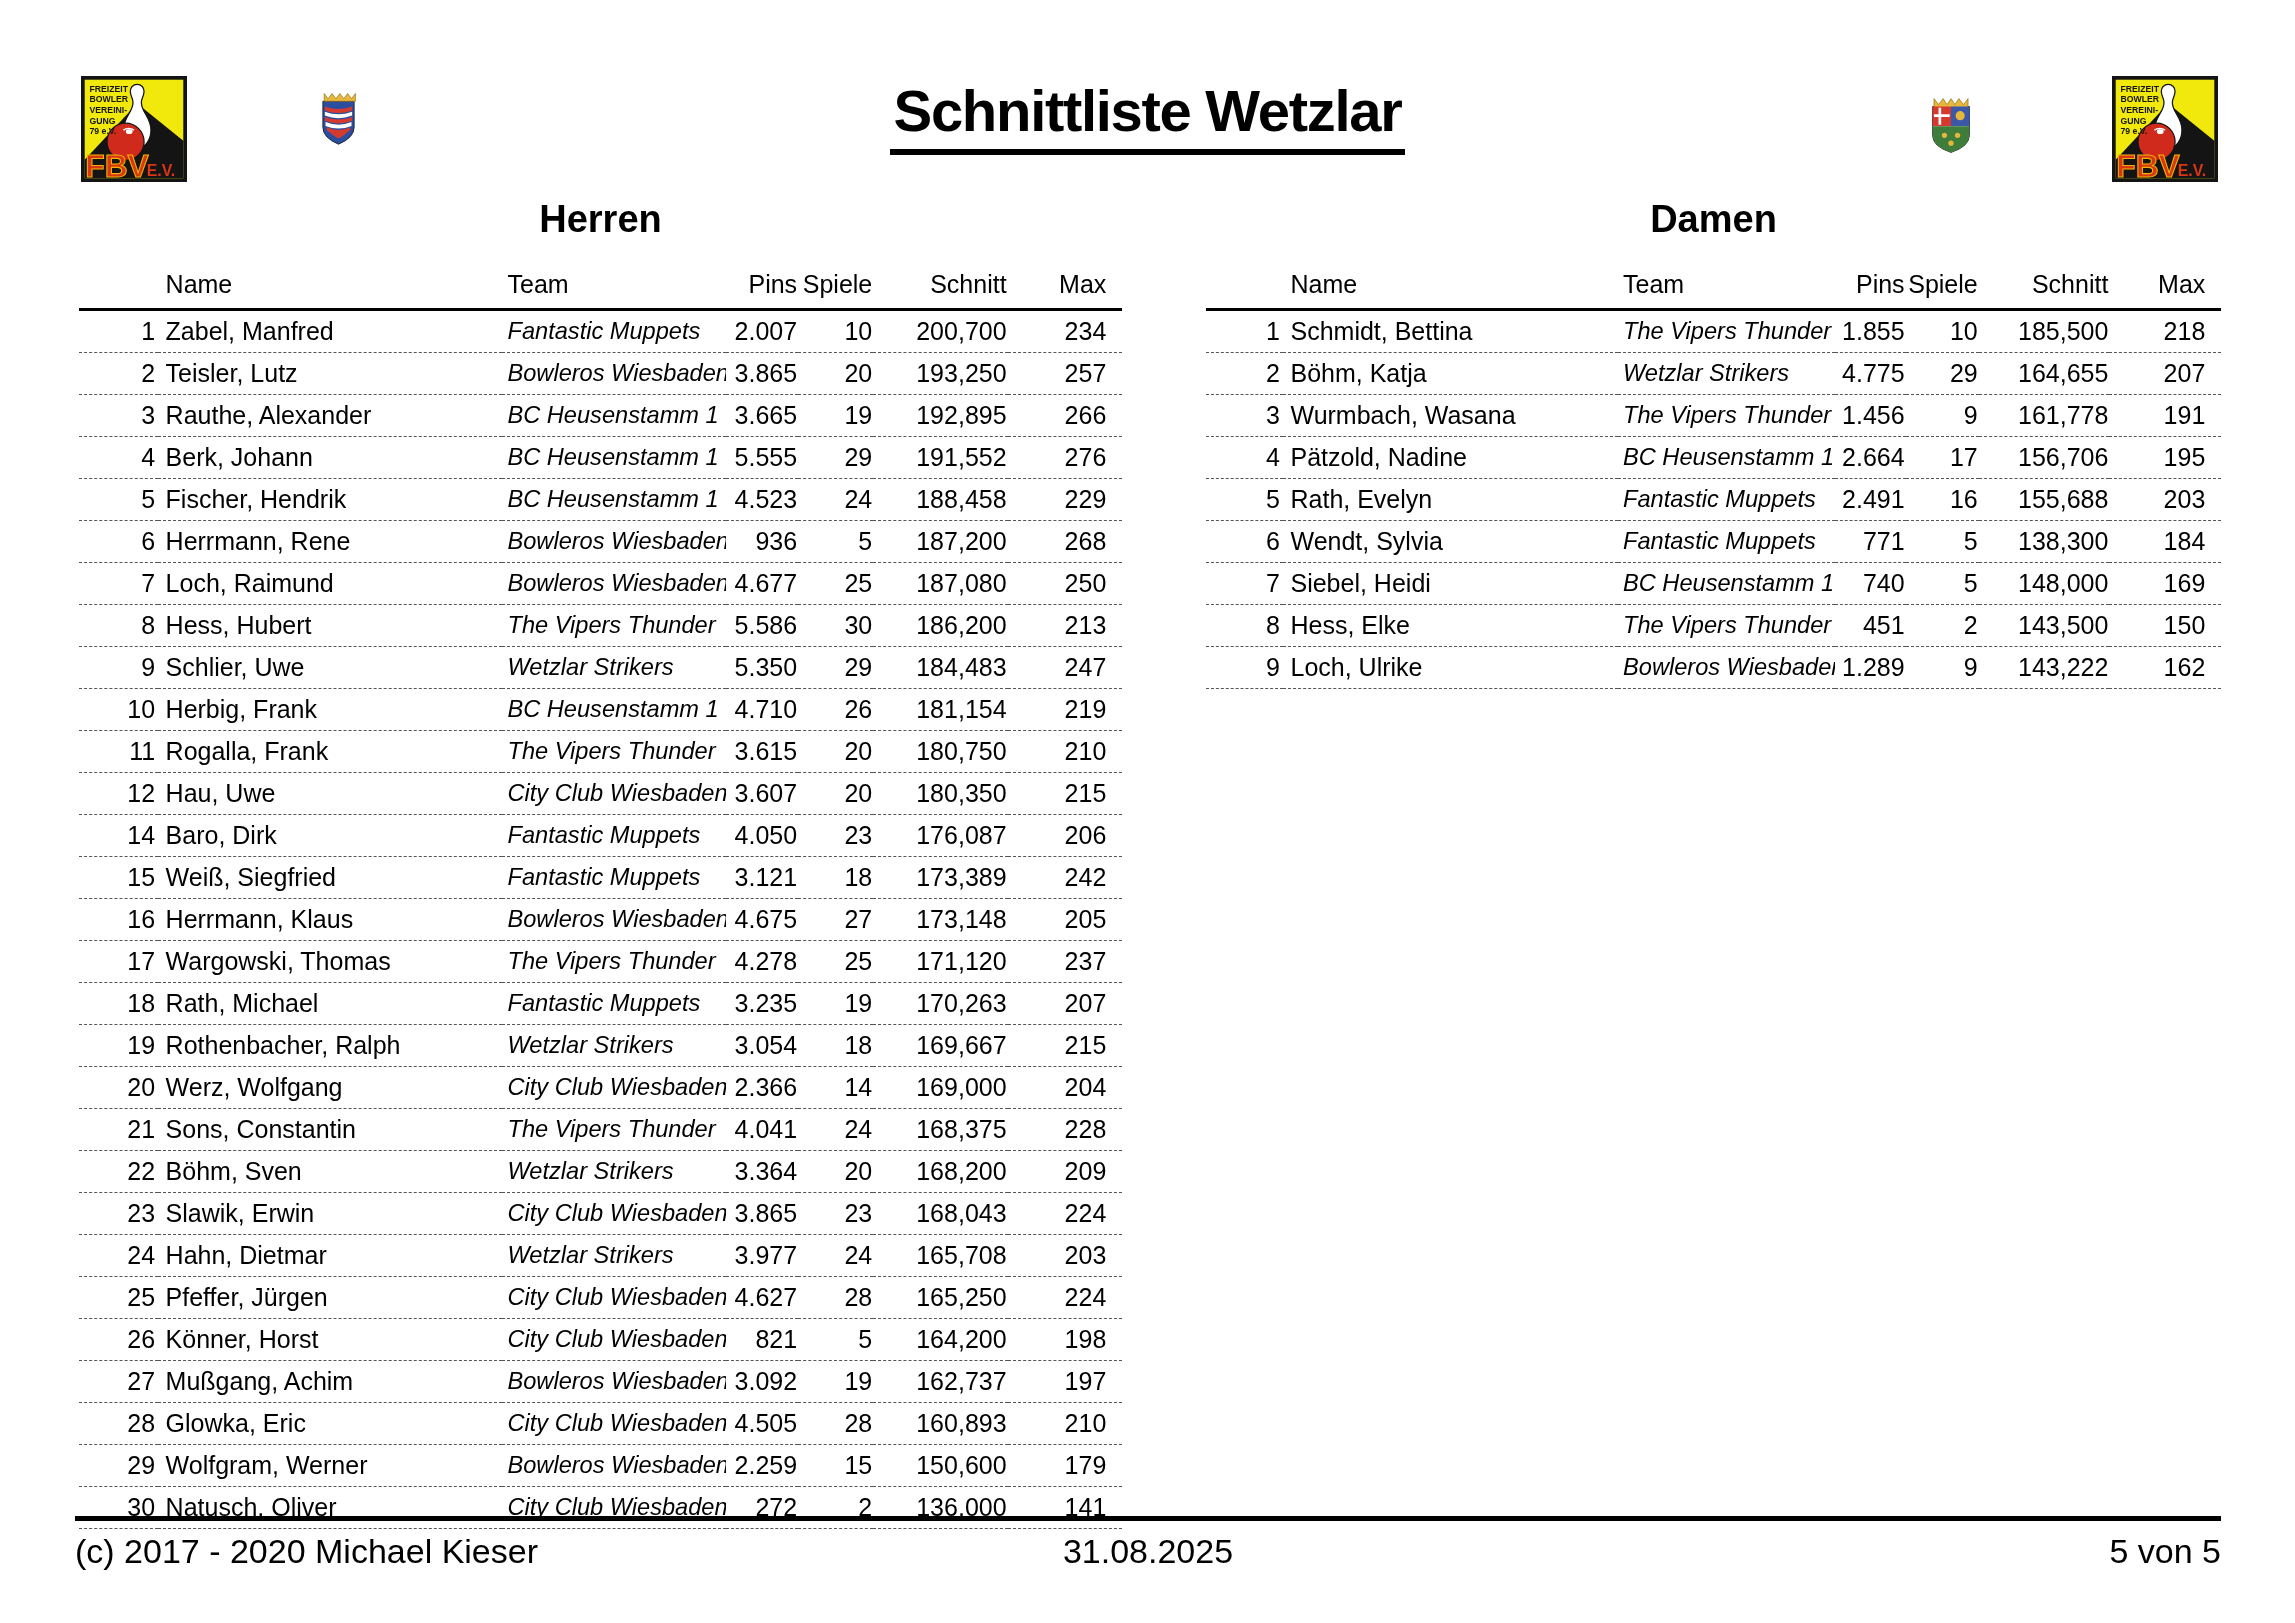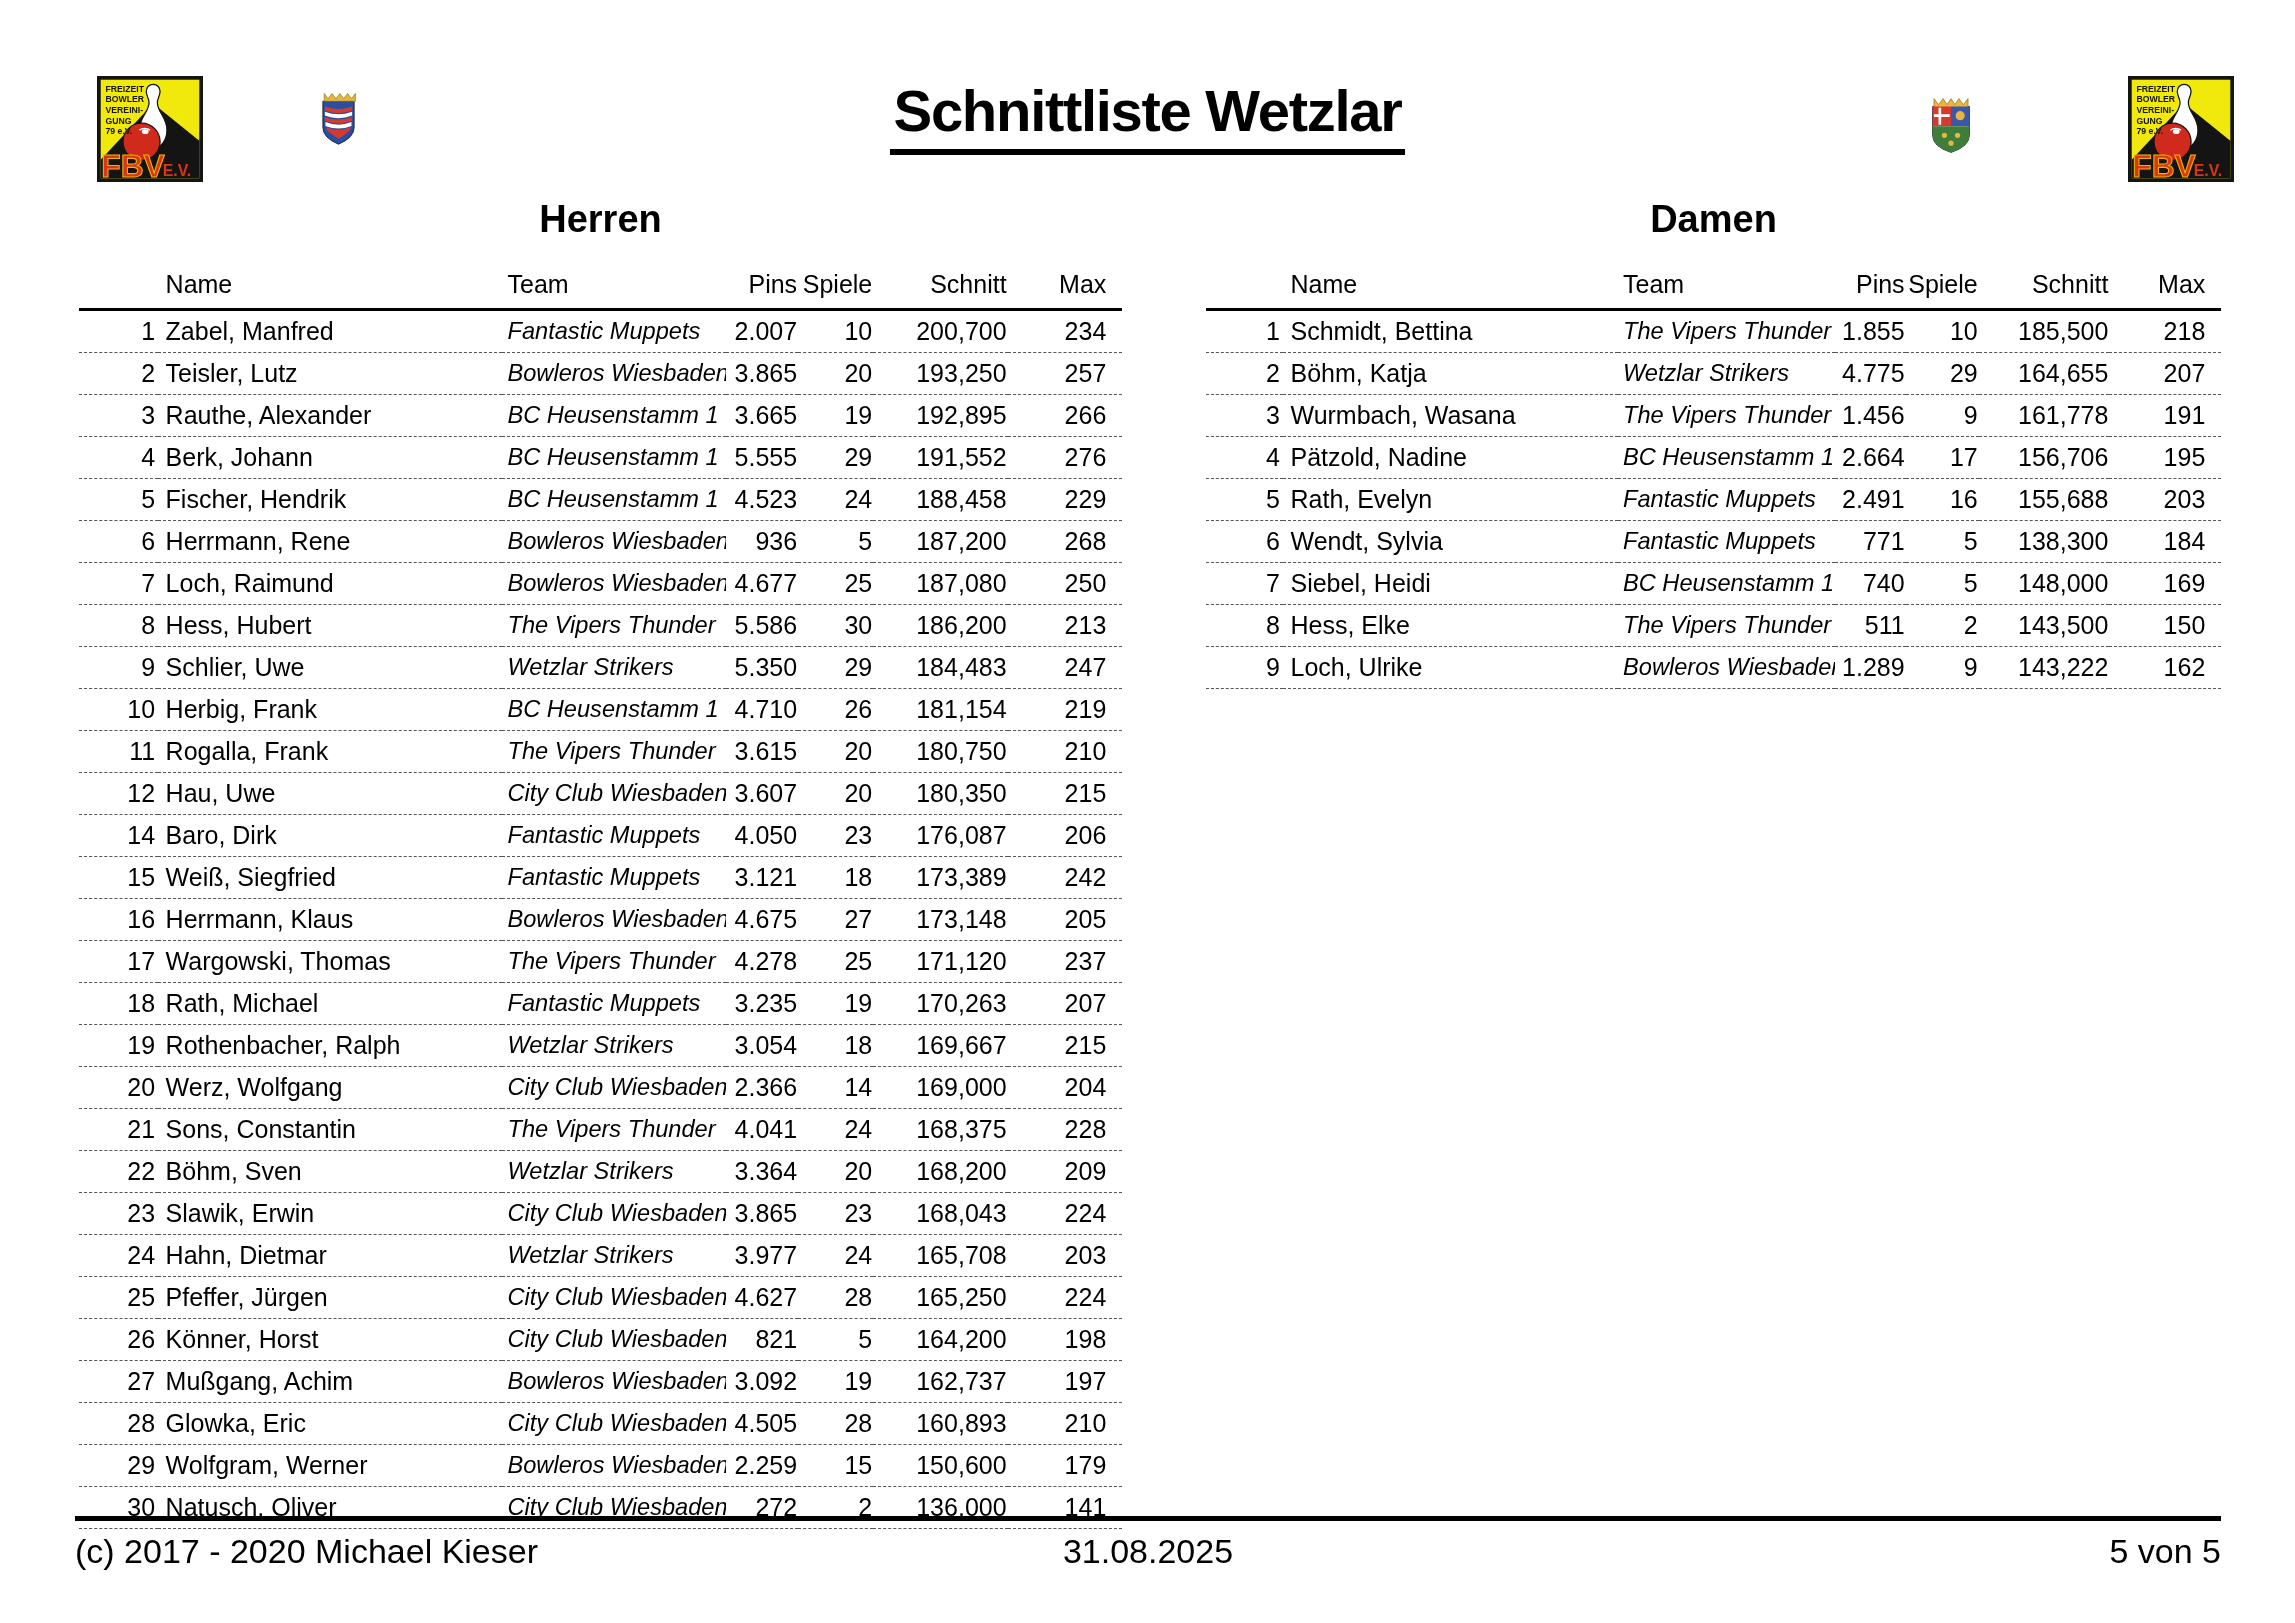--- a/index.html
+++ b/index.html
@@ -6,21 +6,21 @@
   .page{
     position:relative; width:2295px; height:1623px; background:#ffffff;
     font-family:"Liberation Sans", sans-serif; color:#000; overflow:hidden;
   }
   
   .title-wrap{position:absolute; left:0; top:77px; width:100%; text-align:center;}
   .title{
     display:inline-block; font-size:58px; font-weight:bold; letter-spacing:-1.3px;
     border-bottom:6.5px solid #000; padding:0 3.9px 5.2px 3.9px;
   }
-  .logo{position:absolute; width:106px; height:106px;margin-left:16px;}
+  .logo{position:absolute; width:106px; height:106px;}
   .logo-left{left:81px; top:76px;}
   .logo-right{left:2112px; top:76px;}
   .crest{position:absolute;}
   .crest-left{left:319px; top:92px; width:39px; height:55px;}
   .crest-right{left:1930px; top:96px; width:42px; height:59px;}
   
   .section{position:absolute; top:196px;}
   .section-herren{left:79px; width:1043px;}
   .section-damen{left:1206px; width:1015px;}
   .section-title{text-align:center; font-size:38px; font-weight:bold; height:46px; line-height:46px; margin-bottom:19.6px;}
@@ -477,21 +477,21 @@
             <td>BC Heusenstamm 1</td>
             <td>740</td>
             <td>5</td>
             <td>148,000</td>
             <td>169</td>
           </tr>
           <tr>
             <td>8</td>
             <td>Hess, Elke</td>
             <td>The Vipers Thunder</td>
-            <td>511</td>
+            <td>451</td>
             <td>2</td>
             <td>143,500</td>
             <td>150</td>
           </tr>
           <tr>
             <td>9</td>
             <td>Loch, Ulrike</td>
             <td>Bowleros Wiesbaden 1</td>
             <td>1.289</td>
             <td>9</td>

